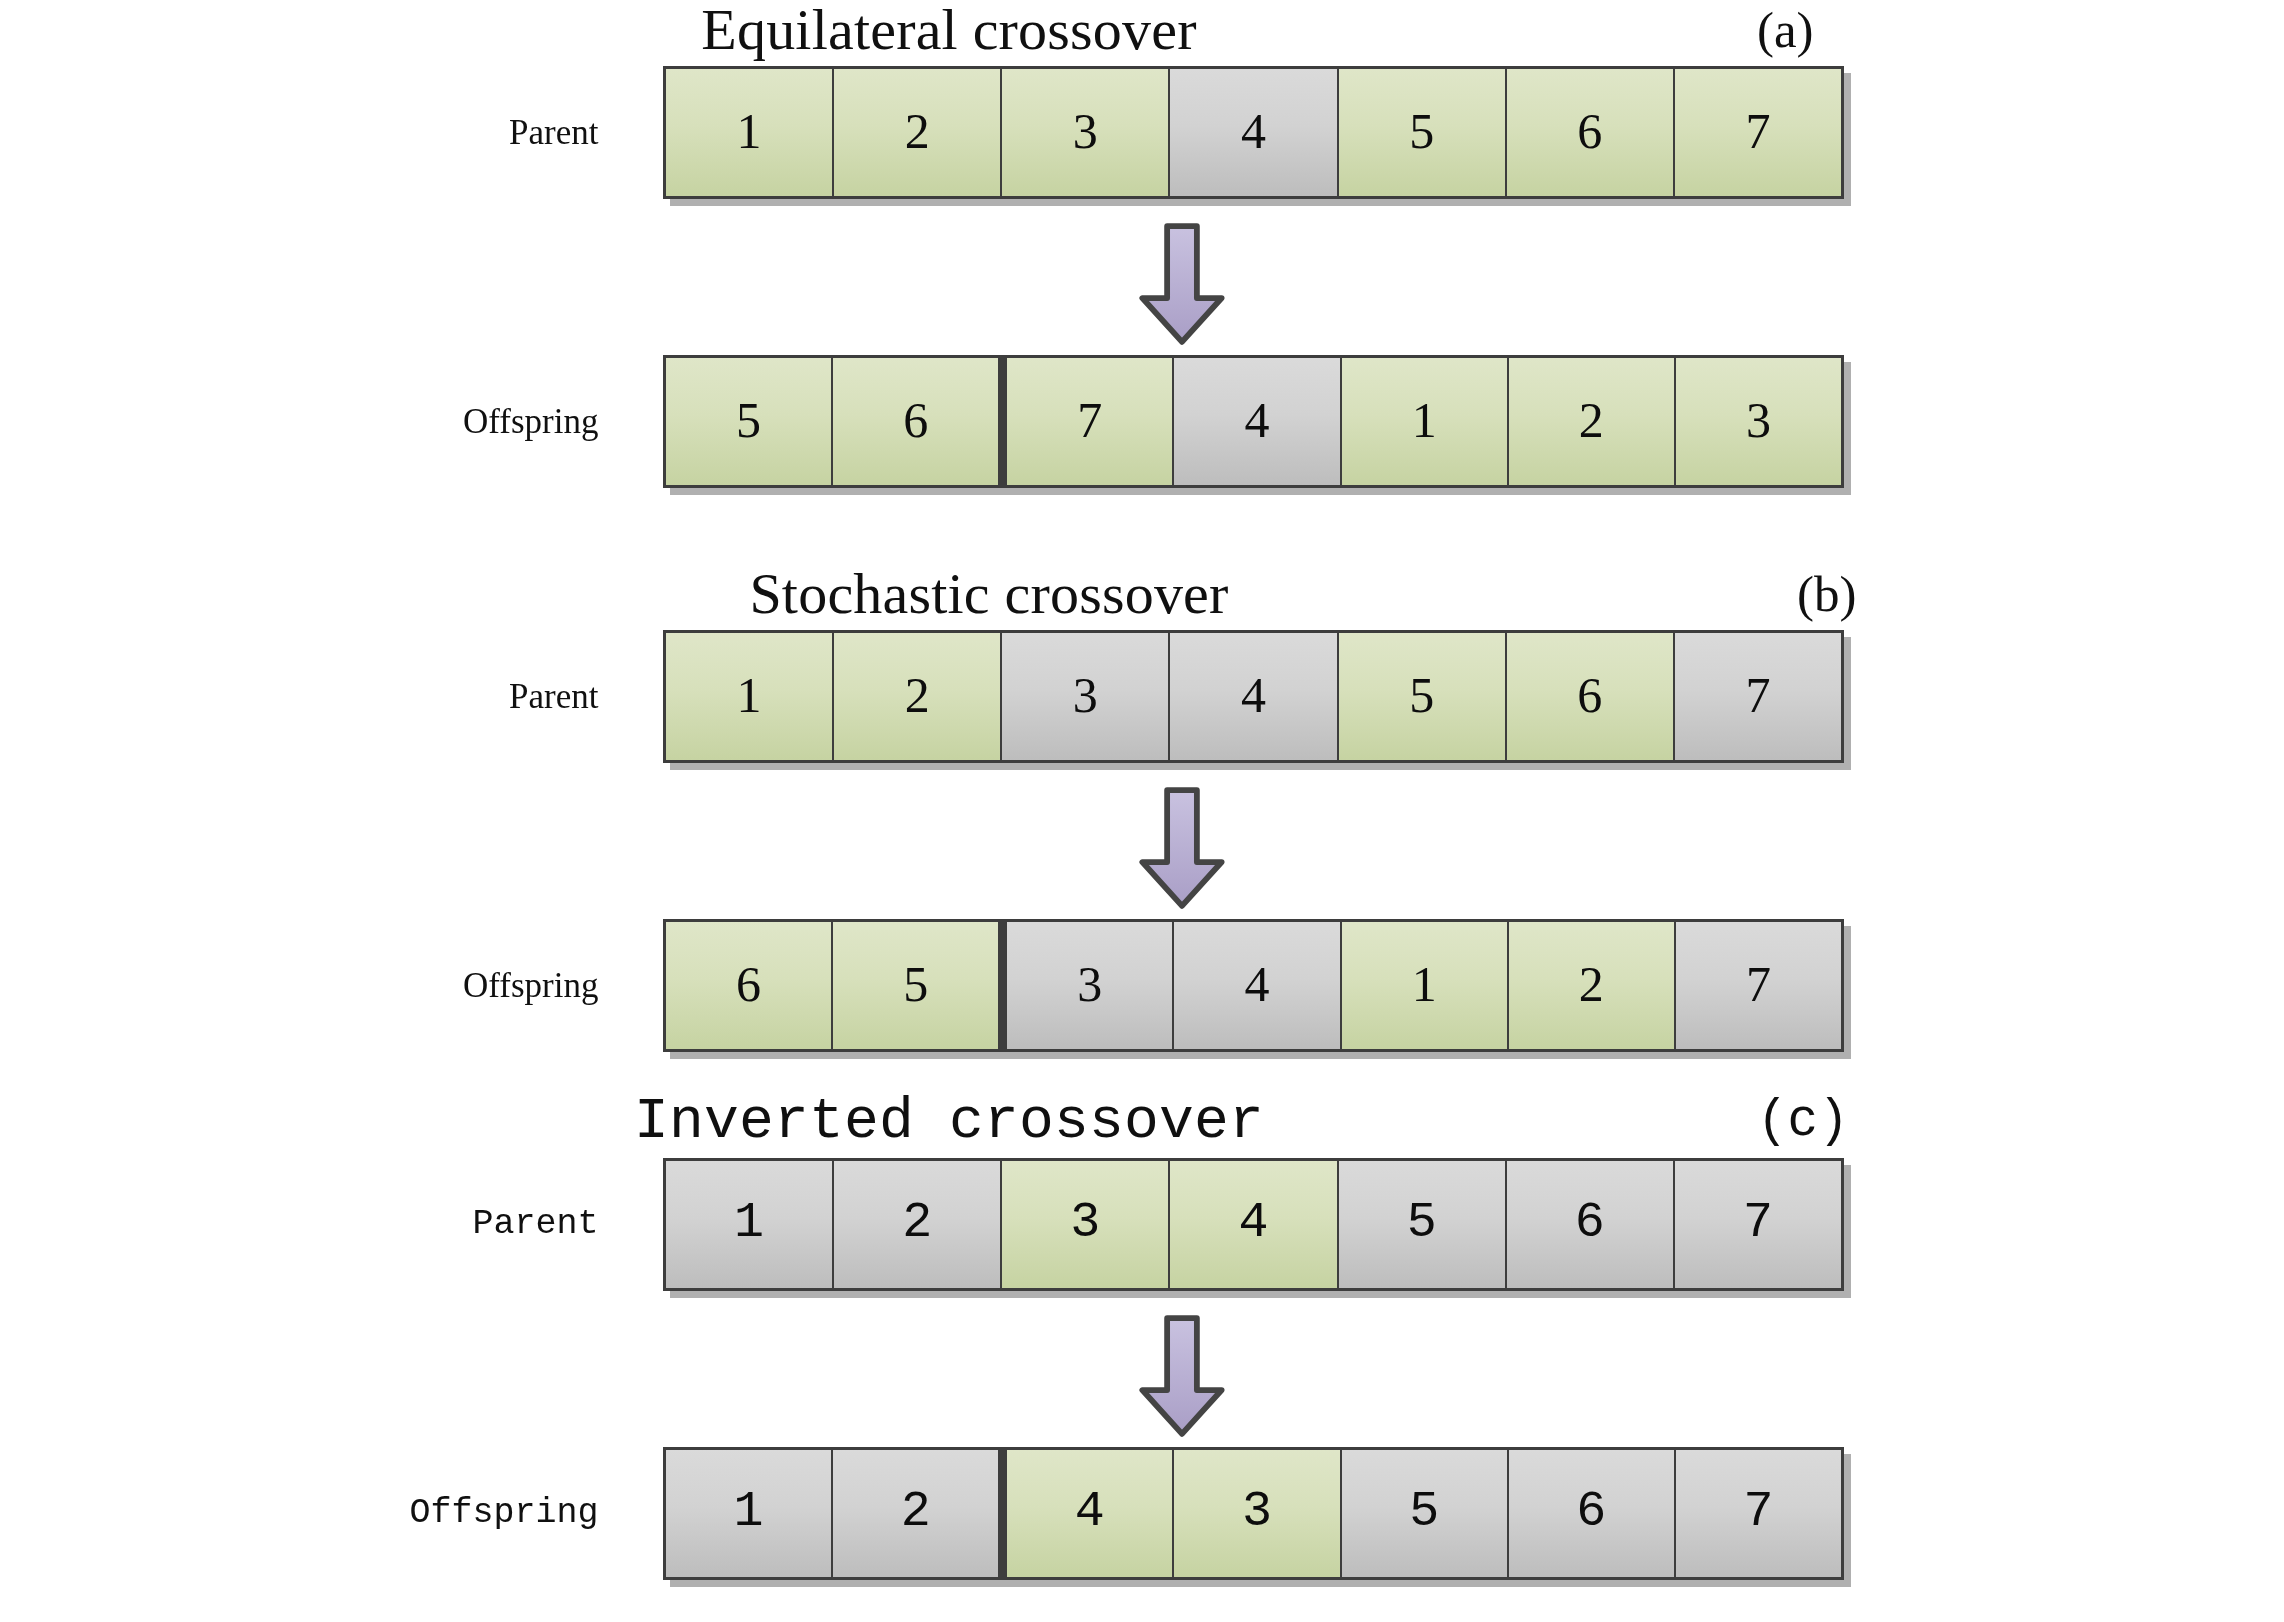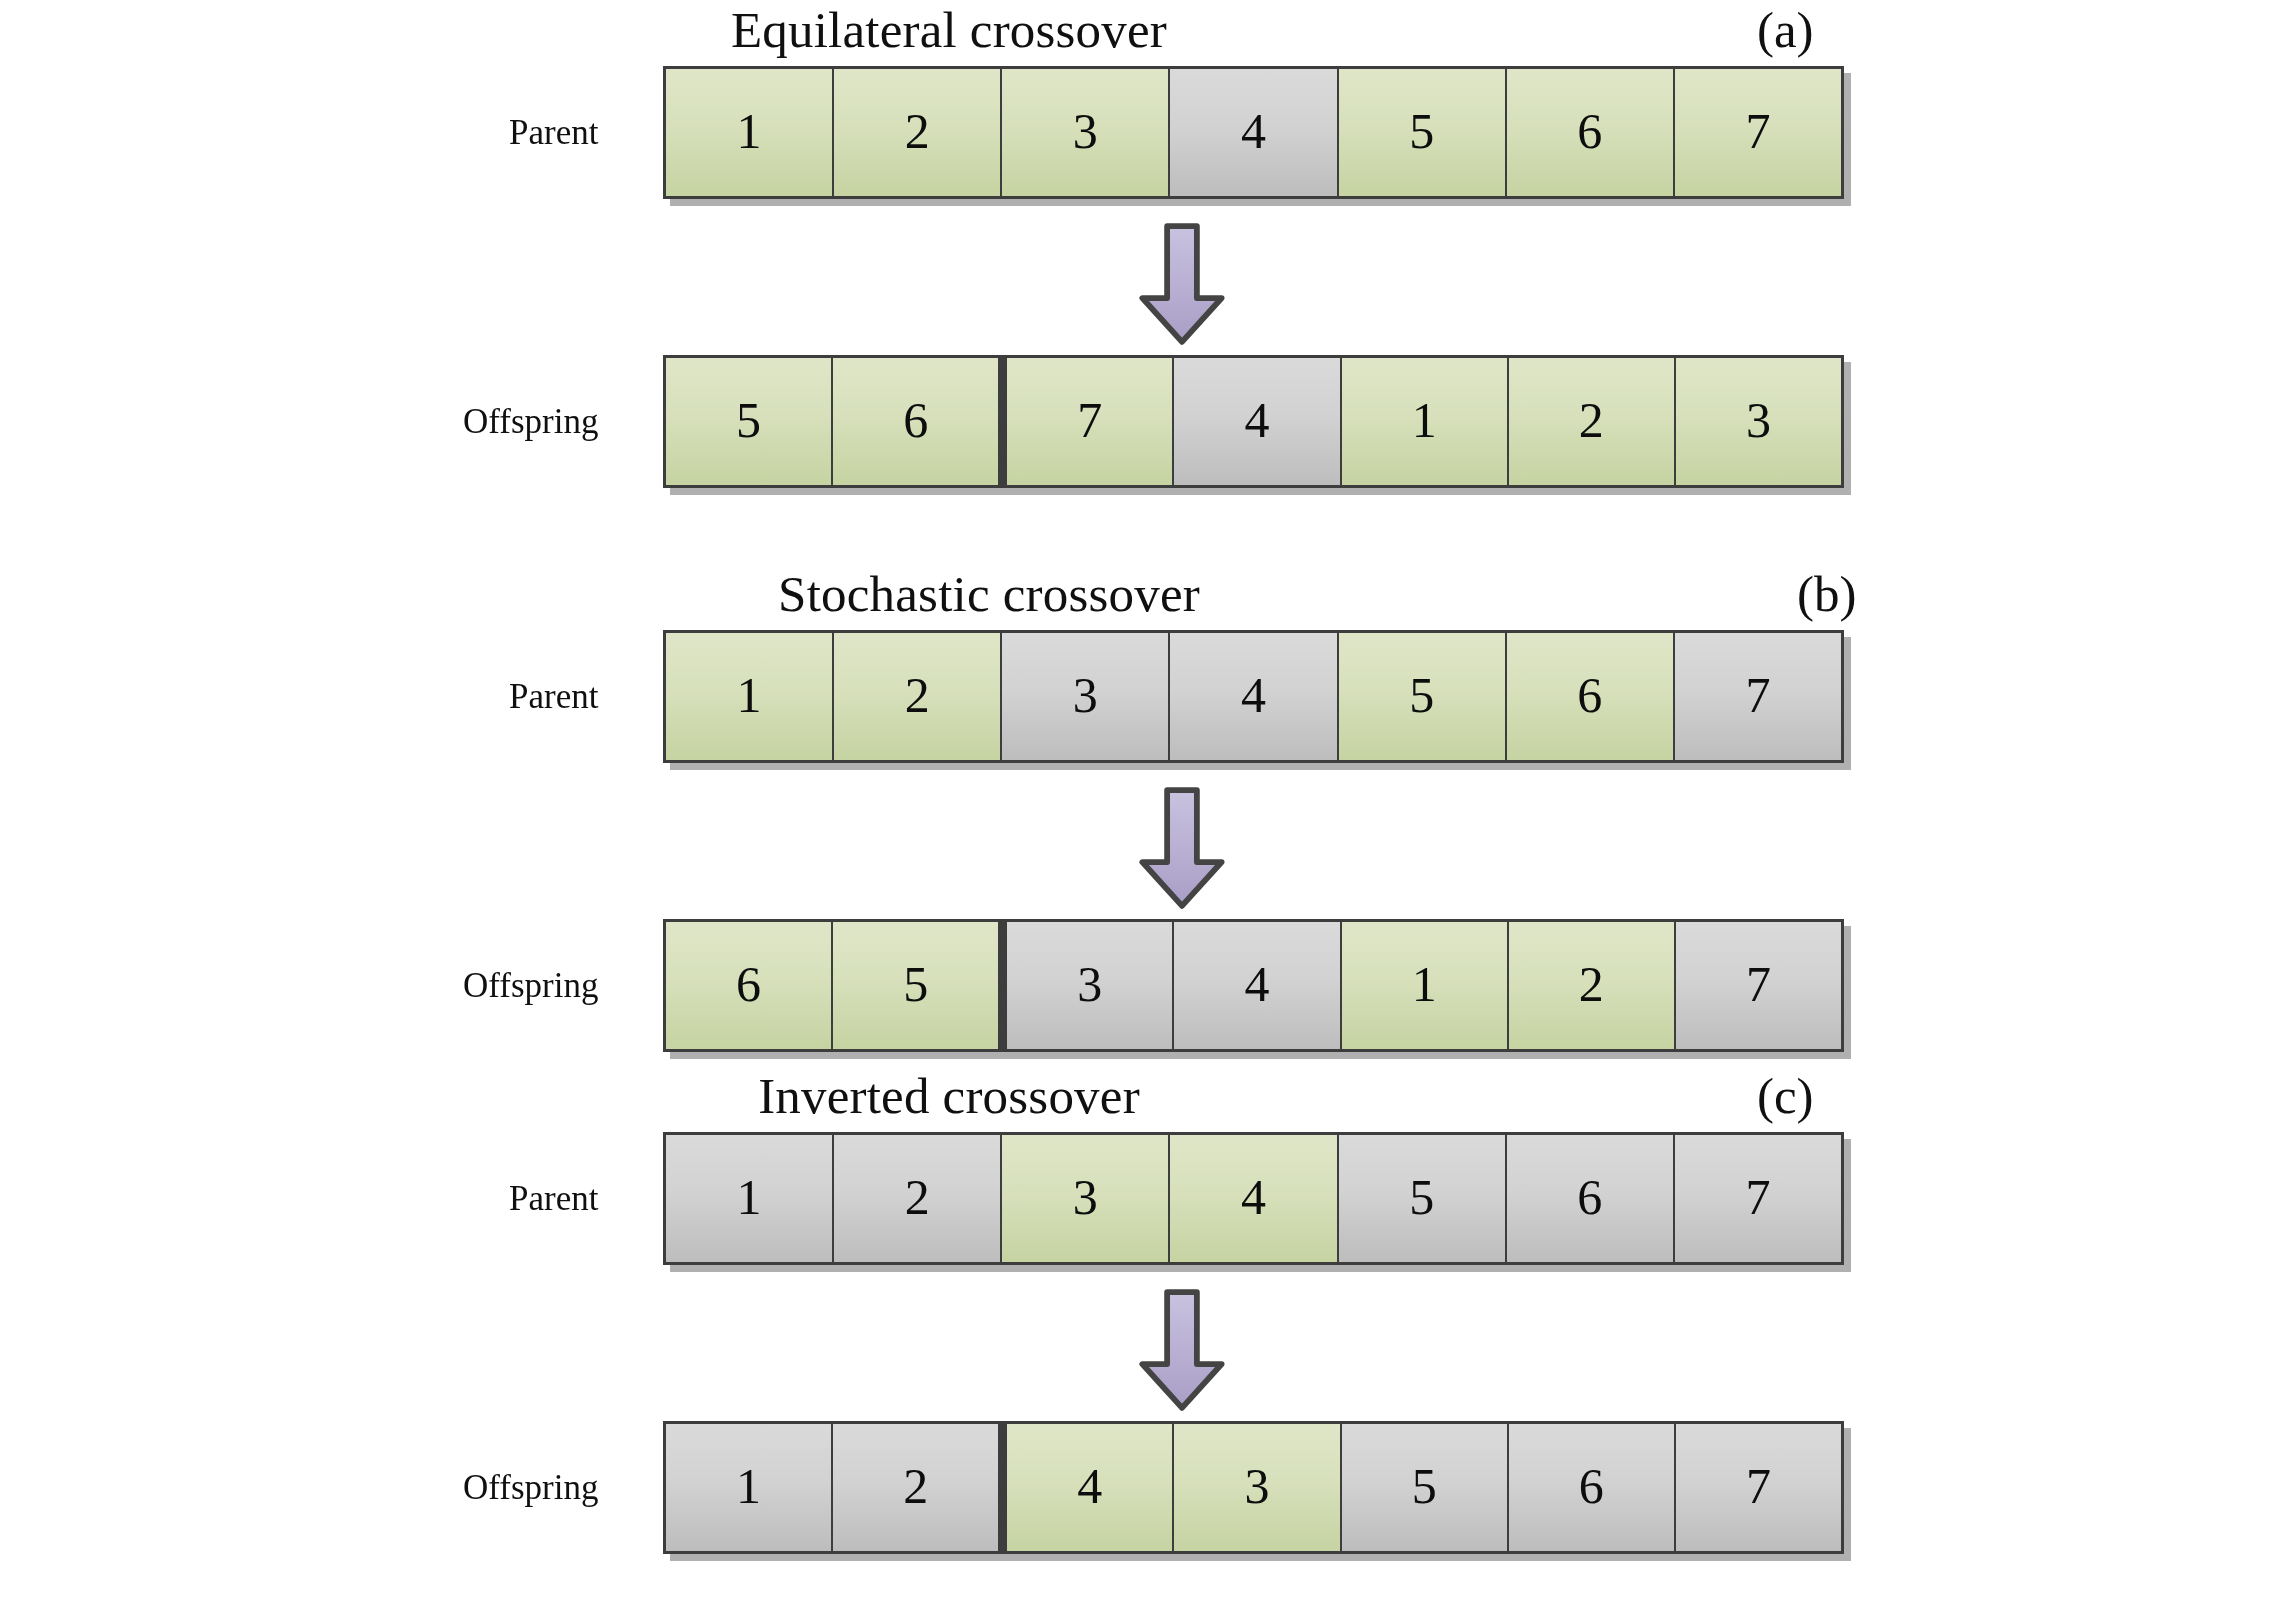--- a/index.html
+++ b/index.html
@@ -32,21 +32,21 @@
   .panel-header {
     position: relative;
     height: 60px;
   }
 
   .panel-title {
     position: absolute;
     left: 0;
     width: 1898px;
     text-align: center;
-    font-size: 51px;
+    font-size: 58px;
     line-height: 60px;
     letter-spacing: 0.2px;
     white-space: nowrap;
   }
 
   .panel-tag {
     position: absolute;
     left: 1757px;
     width: 149px;
     text-align: left;
@@ -258,21 +258,21 @@
           </div>
           <div class="cell green">
             <span class="cell-num">2</span>
           </div>
           <div class="cell gray">
             <span class="cell-num">7</span>
           </div>
         </div>
       </div>
     </div>
-    <div class="panel" style="top: 1066px;">
+    <div class="panel" style="top: 1092px; font-family: Liberation Mono, monospace;">
       <div class="panel-header">
         <div class="panel-title">Inverted crossover</div>
         <div class="panel-tag">(c)</div>
       </div>
       <div class="row" style="top: 66px;">
         <div class="row-label">Parent</div>
         <div class="strip">
           <div class="cell gray">
             <span class="cell-num">1</span>
           </div>

